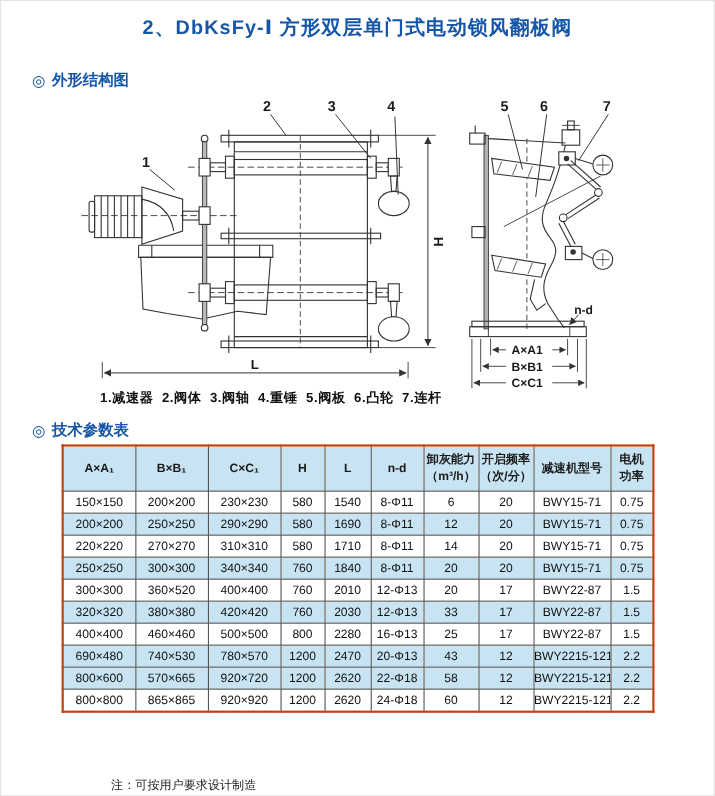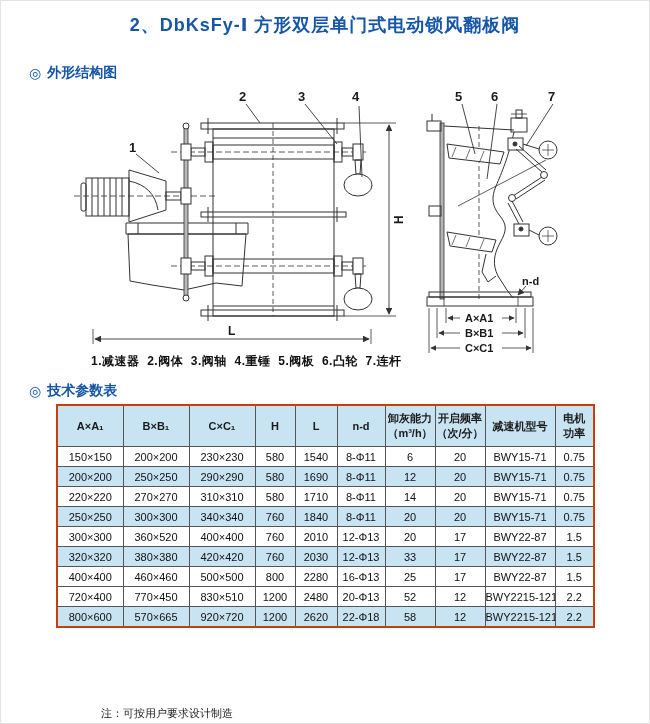--- a/index.html
+++ b/index.html
@@ -368,42 +368,54 @@
           <td>460×460</td>
           <td>500×500</td>
           <td>800</td>
           <td>2280</td>
           <td>16-Φ13</td>
           <td>25</td>
           <td>17</td>
           <td>BWY22-87</td>
           <td>1.5</td>
         </tr>
-        <tr>
-          <td>720×400</td>
-          <td>770×450</td>
-          <td>830×510</td>
+        <tr class="alt">
+          <td>690×480</td>
+          <td>740×530</td>
+          <td>780×570</td>
           <td>1200</td>
-          <td>2480</td>
+          <td>2470</td>
           <td>20-Φ13</td>
-          <td>52</td>
+          <td>43</td>
           <td>12</td>
           <td>BWY2215-121</td>
           <td>2.2</td>
         </tr>
         <tr class="alt">
           <td>800×600</td>
           <td>570×665</td>
           <td>920×720</td>
           <td>1200</td>
           <td>2620</td>
           <td>22-Φ18</td>
           <td>58</td>
           <td>12</td>
           <td>BWY2215-121</td>
           <td>2.2</td>
         </tr>
+        <tr>
+          <td>800×800</td>
+          <td>865×865</td>
+          <td>920×920</td>
+          <td>1200</td>
+          <td>2620</td>
+          <td>24-Φ18</td>
+          <td>60</td>
+          <td>12</td>
+          <td>BWY2215-121</td>
+          <td>2.2</td>
+        </tr>
       </tbody>
   </table>
 
   <div class="note">注：可按用户要求设计制造</div>
 
 </div>
 
 </body></html>

